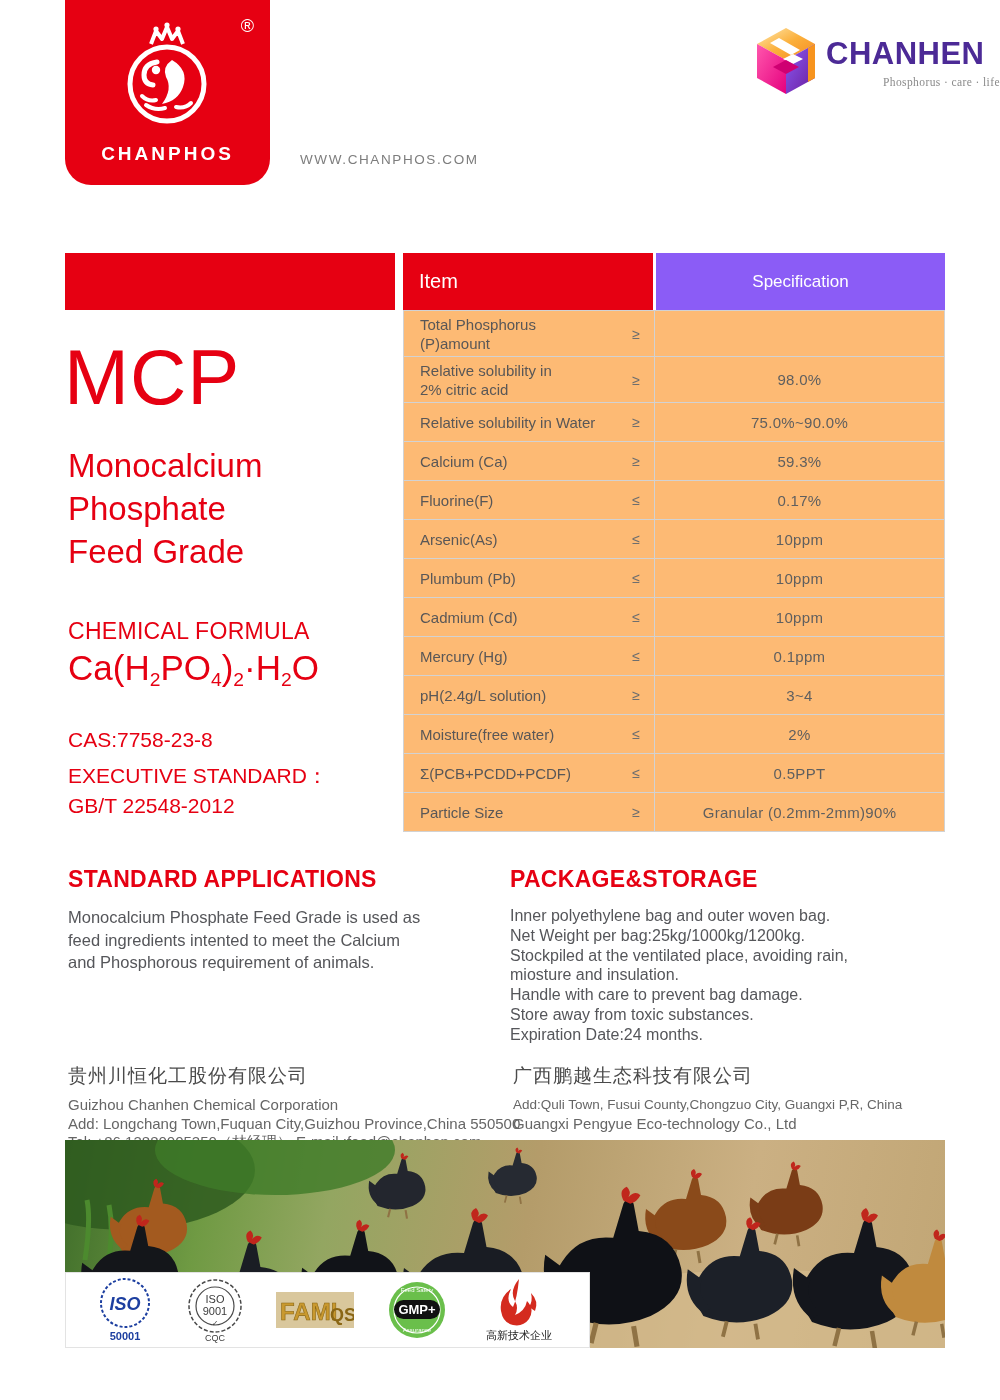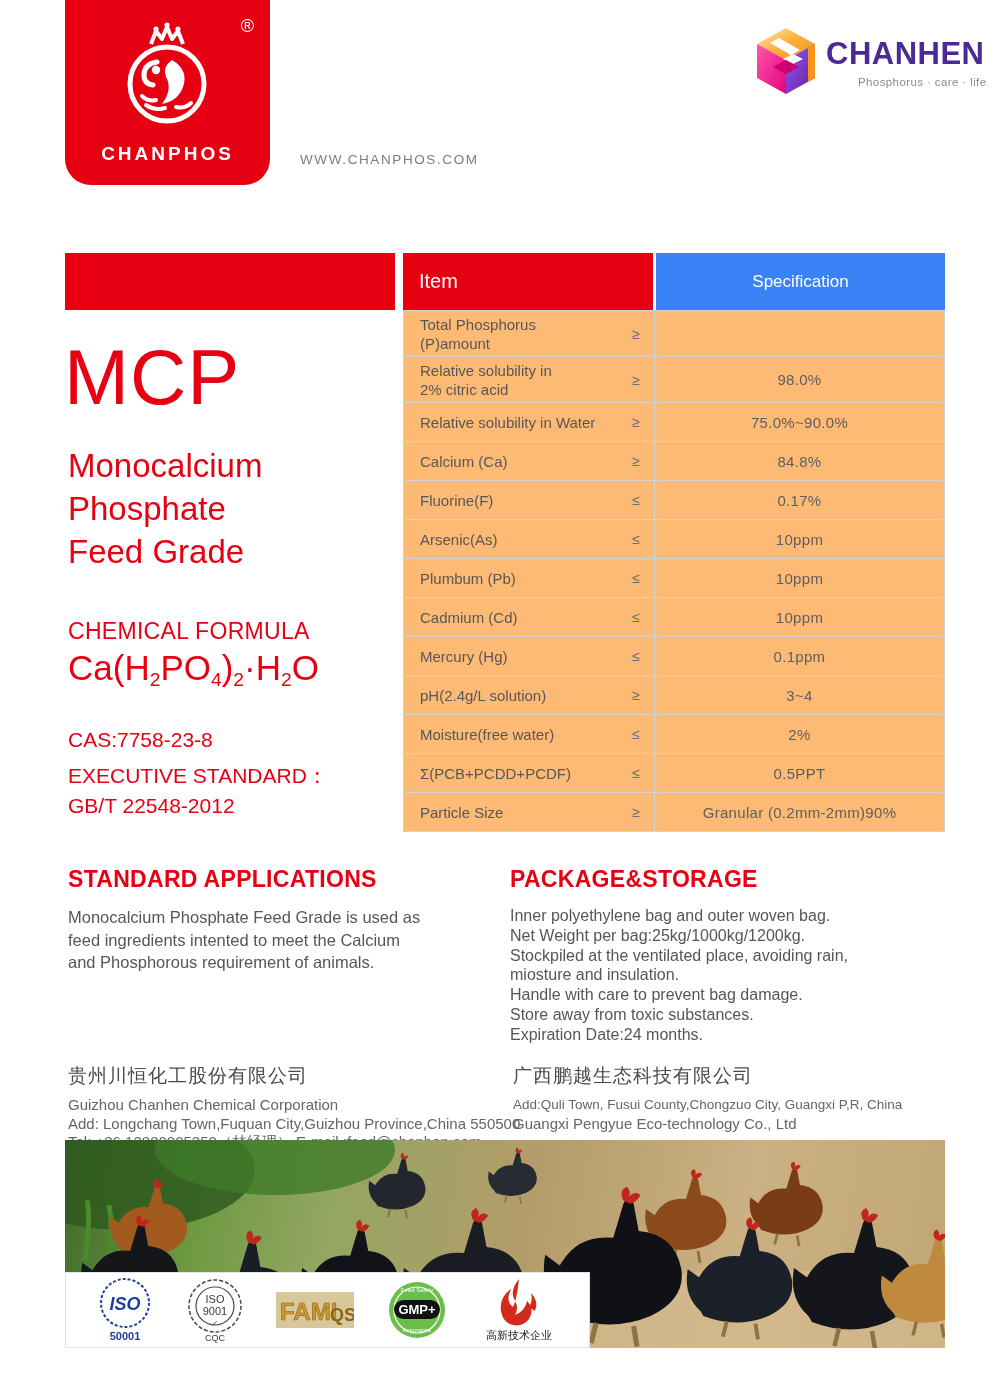--- a/index.html
+++ b/index.html
@@ -11,39 +11,39 @@
     background:#e60012; border-radius:0 0 26px 26px; }
   .reg-mark { position:absolute; right:16px; top:16px; color:#fff; font-size:18px; }
   .crest { position:absolute; left:50px; top:20px; }
   .wordmark { position:absolute; left:0; bottom:20px; width:100%; text-align:center;
     color:#fff; font-size:19px; font-weight:bold; letter-spacing:3px; }
   .website { position:absolute; left:300px; top:152px; font-size:13.5px; color:#7d7d7d; letter-spacing:1.6px; }
 
   .chanhen-logo { position:absolute; left:753px; top:26px; }
   .chanhen-word { position:absolute; left:826px; top:36px; font-size:31px; font-weight:bold;
     color:#4c2a96; letter-spacing:0.5px; }
-  .chanhen-tag { position:absolute; left:858px; top:76px; font-size:11.5px; color:#8a8a8a; letter-spacing:0.4px; }
+  .chanhen-tag { position:absolute; left:883px; top:76px; font-size:11.5px; color:#8a8a8a; letter-spacing:0.4px;font-family:Liberation Serif, serif; }
 
   
   .left-redbar { position:absolute; left:65px; top:253px; width:330px; height:57px; background:#e60012; }
   .mcp-title { position:absolute; left:64px; top:332px; font-size:78px; color:#e60012; letter-spacing:1px; }
   .product-name { position:absolute; left:68px; top:444px; font-size:33px; line-height:43px; color:#e60012; }
   .chem-label { position:absolute; left:68px; top:618px; font-size:23px; color:#e60012; letter-spacing:0.3px; }
   .chem-formula { position:absolute; left:68px; top:648px; font-size:35px; color:#e60012; }
   .chem-formula sub { font-size:0.55em; vertical-align:-0.3em; }
   .cas-line { position:absolute; left:68px; top:728px; font-size:21px; color:#e60012; }
   .exec-line1 { position:absolute; left:68px; top:762px; font-size:21px; color:#e60012; }
   .exec-line2 { position:absolute; left:68px; top:794px; font-size:21px; color:#e60012; }
 
   
   .spec-table { position:absolute; left:403px; top:253px; width:542px; }
   .spec-head { display:flex; gap:3px; height:57px;border-radius:28px; }
   .spec-head .h-item { width:250px; background:#e60012; color:#fff; font-size:20px;
     display:flex; align-items:center; padding-left:16px; }
-  .spec-head .h-spec { flex:1; background:#3b82f6; color:#fff; font-size:17px;
+  .spec-head .h-spec { flex:1; background:#8b5cf6; color:#fff; font-size:17px;
     display:flex; align-items:center; justify-content:center; }
   .spec-rows { border-top:1px solid #d2d2d2; }
   .spec-row { display:flex; border-left:1px solid #d2d2d2; border-right:1px solid #d2d2d2;
     border-bottom:1px solid #d2d2d2; height:39px; background:#fdba74; }
   .spec-row:nth-child(1), .spec-row:nth-child(2) { height:46px; }
   .c-item { width:251px; border-right:1px solid #d2d2d2; display:flex; align-items:center;
     justify-content:space-between; padding:0 14px 0 16px; }
   .c-item .t { font-size:15px; color:#595757; white-space:pre-line; line-height:19px; }
   .c-item .op { font-size:14px; color:#6e6e6e; }
   .c-val { flex:1; display:flex; align-items:center; justify-content:center;
@@ -158,21 +158,21 @@
             <span class="t">Relative solubility in Water</span>
             <span class="op">≥</span>
           </div>
           <div class="c-val">75.0%~90.0%</div>
         </div>
       <div class="spec-row">
           <div class="c-item">
             <span class="t">Calcium (Ca)</span>
             <span class="op">≥</span>
           </div>
-          <div class="c-val">84.8%</div>
+          <div class="c-val">59.3%</div>
         </div>
       <div class="spec-row">
           <div class="c-item">
             <span class="t">Fluorine(F)</span>
             <span class="op">≤</span>
           </div>
           <div class="c-val">0.17%</div>
         </div>
       <div class="spec-row">
           <div class="c-item">

